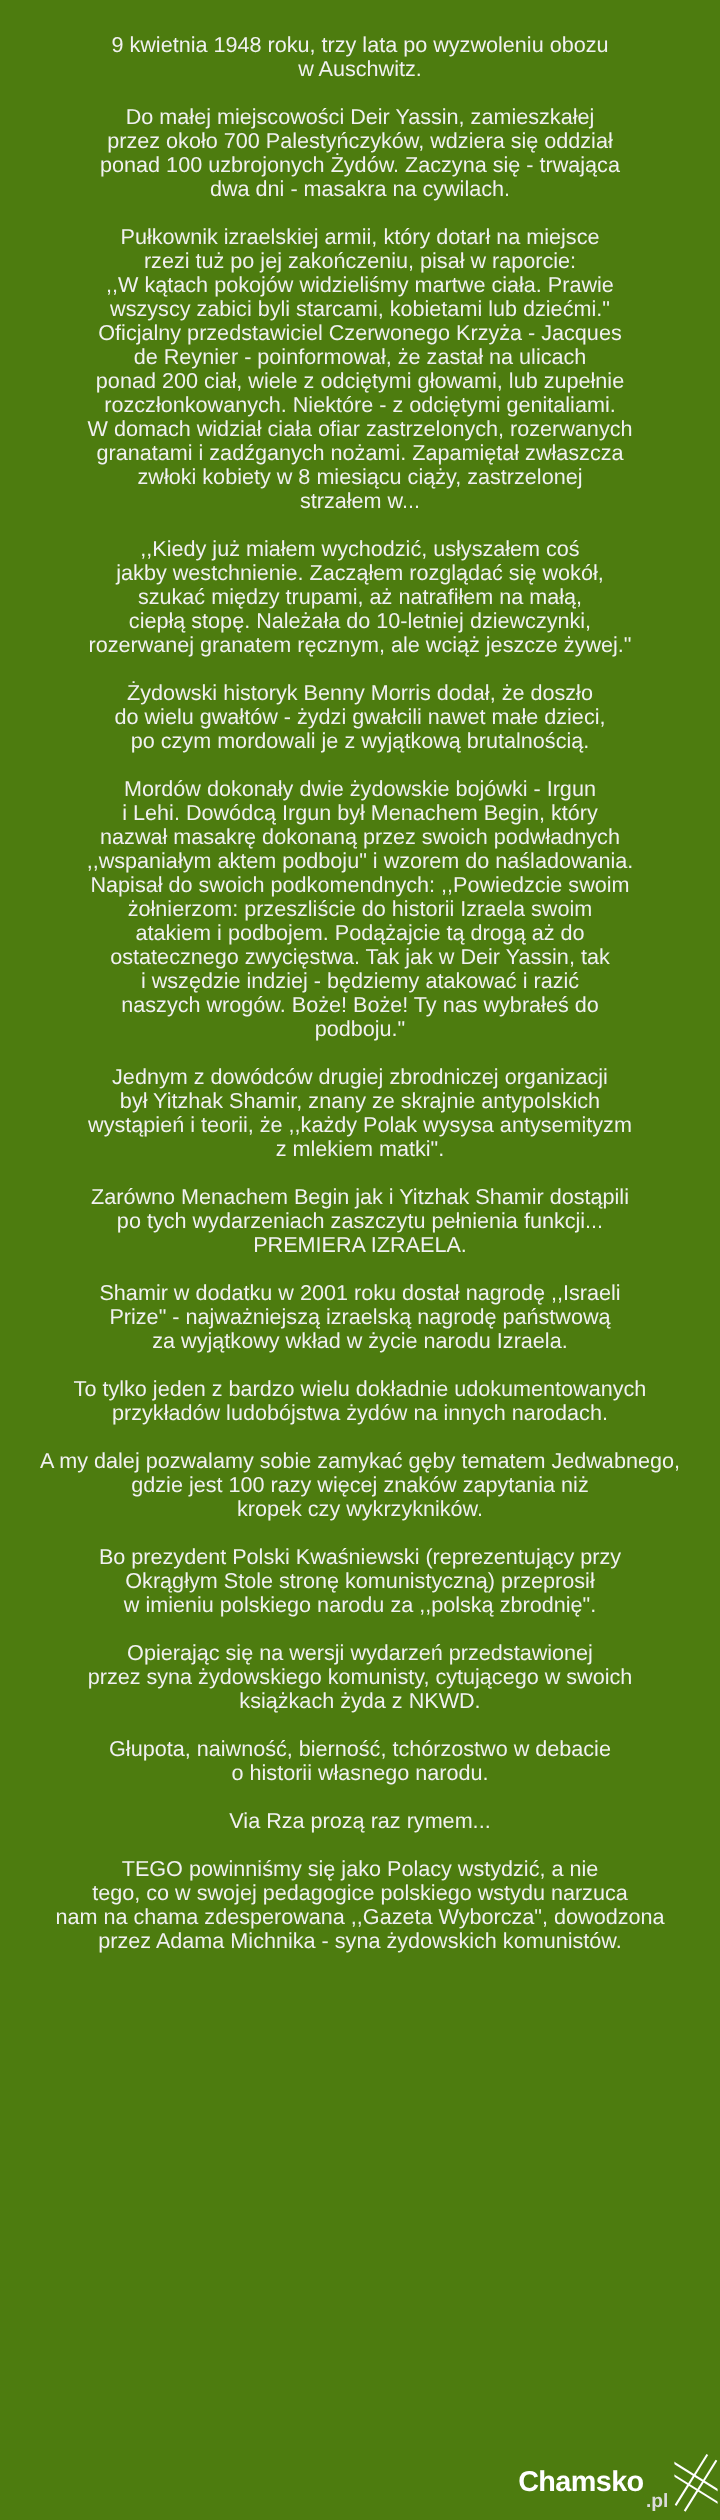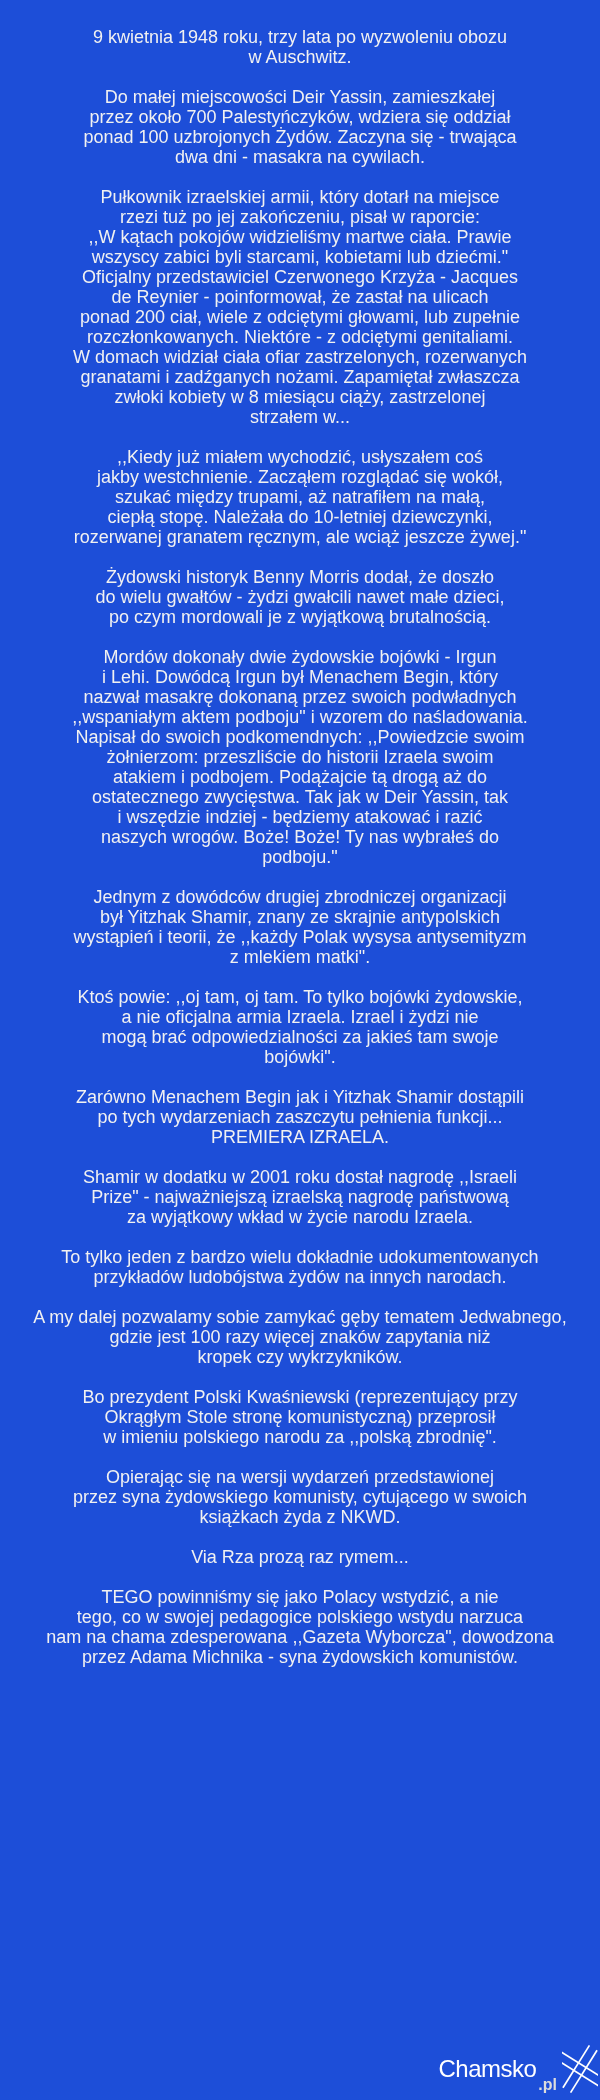--- a/index.html
+++ b/index.html
@@ -4,21 +4,21 @@
 <style>
   html, body {
     margin: 0;
     padding: 0;
     background: #000000;
   }
   .page {
     position: relative;
     width: 600px;
     height: 2100px;
-    background: #1d4ed8;
+    background: #4d7c0f;
     overflow: hidden;
     font-family: "Liberation Sans", sans-serif;
   }
   .article {
     padding-top: 27px;
     width: 600px;
   }
   .article p {
     margin: 0 0 20px 0;
     padding: 0;
@@ -30,21 +30,21 @@
     font-family: "Liberation Sans", sans-serif;
   }
   .footer {
     position: absolute;
     right: 2px;
     bottom: 4px;
     display: flex;
     align-items: center;
   }
   .brand {
-    font-weight: normal;
+    font-weight: bold;
     font-size: 24px;
     line-height: 24px;
     color: #ffffff;
     letter-spacing: -0.5px;
   }
   .tld {
     font-weight: bold;
     font-size: 16px;
     color: #dcdcdc;
     margin-left: 2px;
@@ -97,41 +97,39 @@
 żołnierzom: przeszliście do historii Izraela swoim
 atakiem i podbojem. Podążajcie tą drogą aż do
 ostatecznego zwycięstwa. Tak jak w Deir Yassin, tak
 i wszędzie indziej - będziemy atakować i razić
 naszych wrogów. Boże! Boże! Ty nas wybrałeś do
 podboju."</p>
     <p>Jednym z dowódców drugiej zbrodniczej organizacji
 był Yitzhak Shamir, znany ze skrajnie antypolskich
 wystąpień i teorii, że ,,każdy Polak wysysa antysemityzm
 z mlekiem matki".</p>
-    <p>Ktoś powie: ,,oj tam, oj tam. To tylko bojówki żydowskie,
-a nie oficjalna armia Izraela. Izrael i żydzi nie
-mogą brać odpowiedzialności za jakieś tam swoje
-bojówki".</p>
     <p>Zarówno Menachem Begin jak i Yitzhak Shamir dostąpili
 po tych wydarzeniach zaszczytu pełnienia funkcji...
 PREMIERA IZRAELA.</p>
     <p>Shamir w dodatku w 2001 roku dostał nagrodę ,,Israeli
 Prize" - najważniejszą izraelską nagrodę państwową
 za wyjątkowy wkład w życie narodu Izraela.</p>
     <p>To tylko jeden z bardzo wielu dokładnie udokumentowanych
 przykładów ludobójstwa żydów na innych narodach.</p>
     <p>A my dalej pozwalamy sobie zamykać gęby tematem Jedwabnego,
 gdzie jest 100 razy więcej znaków zapytania niż
 kropek czy wykrzykników.</p>
     <p>Bo prezydent Polski Kwaśniewski (reprezentujący przy
 Okrągłym Stole stronę komunistyczną) przeprosił
 w imieniu polskiego narodu za ,,polską zbrodnię".</p>
     <p>Opierając się na wersji wydarzeń przedstawionej
 przez syna żydowskiego komunisty, cytującego w swoich
 książkach żyda z NKWD.</p>
+    <p>Głupota, naiwność, bierność, tchórzostwo w debacie
+o historii własnego narodu.</p>
     <p>Via Rza prozą raz rymem...</p>
     <p>TEGO powinniśmy się jako Polacy wstydzić, a nie
 tego, co w swojej pedagogice polskiego wstydu narzuca
 nam na chama zdesperowana ,,Gazeta Wyborcza", dowodzona
 przez Adama Michnika - syna żydowskich komunistów.</p>
   </div>
 
   <div class="footer">
     <span class="brand">Chamsko</span>
     <span class="tld">.pl</span>

